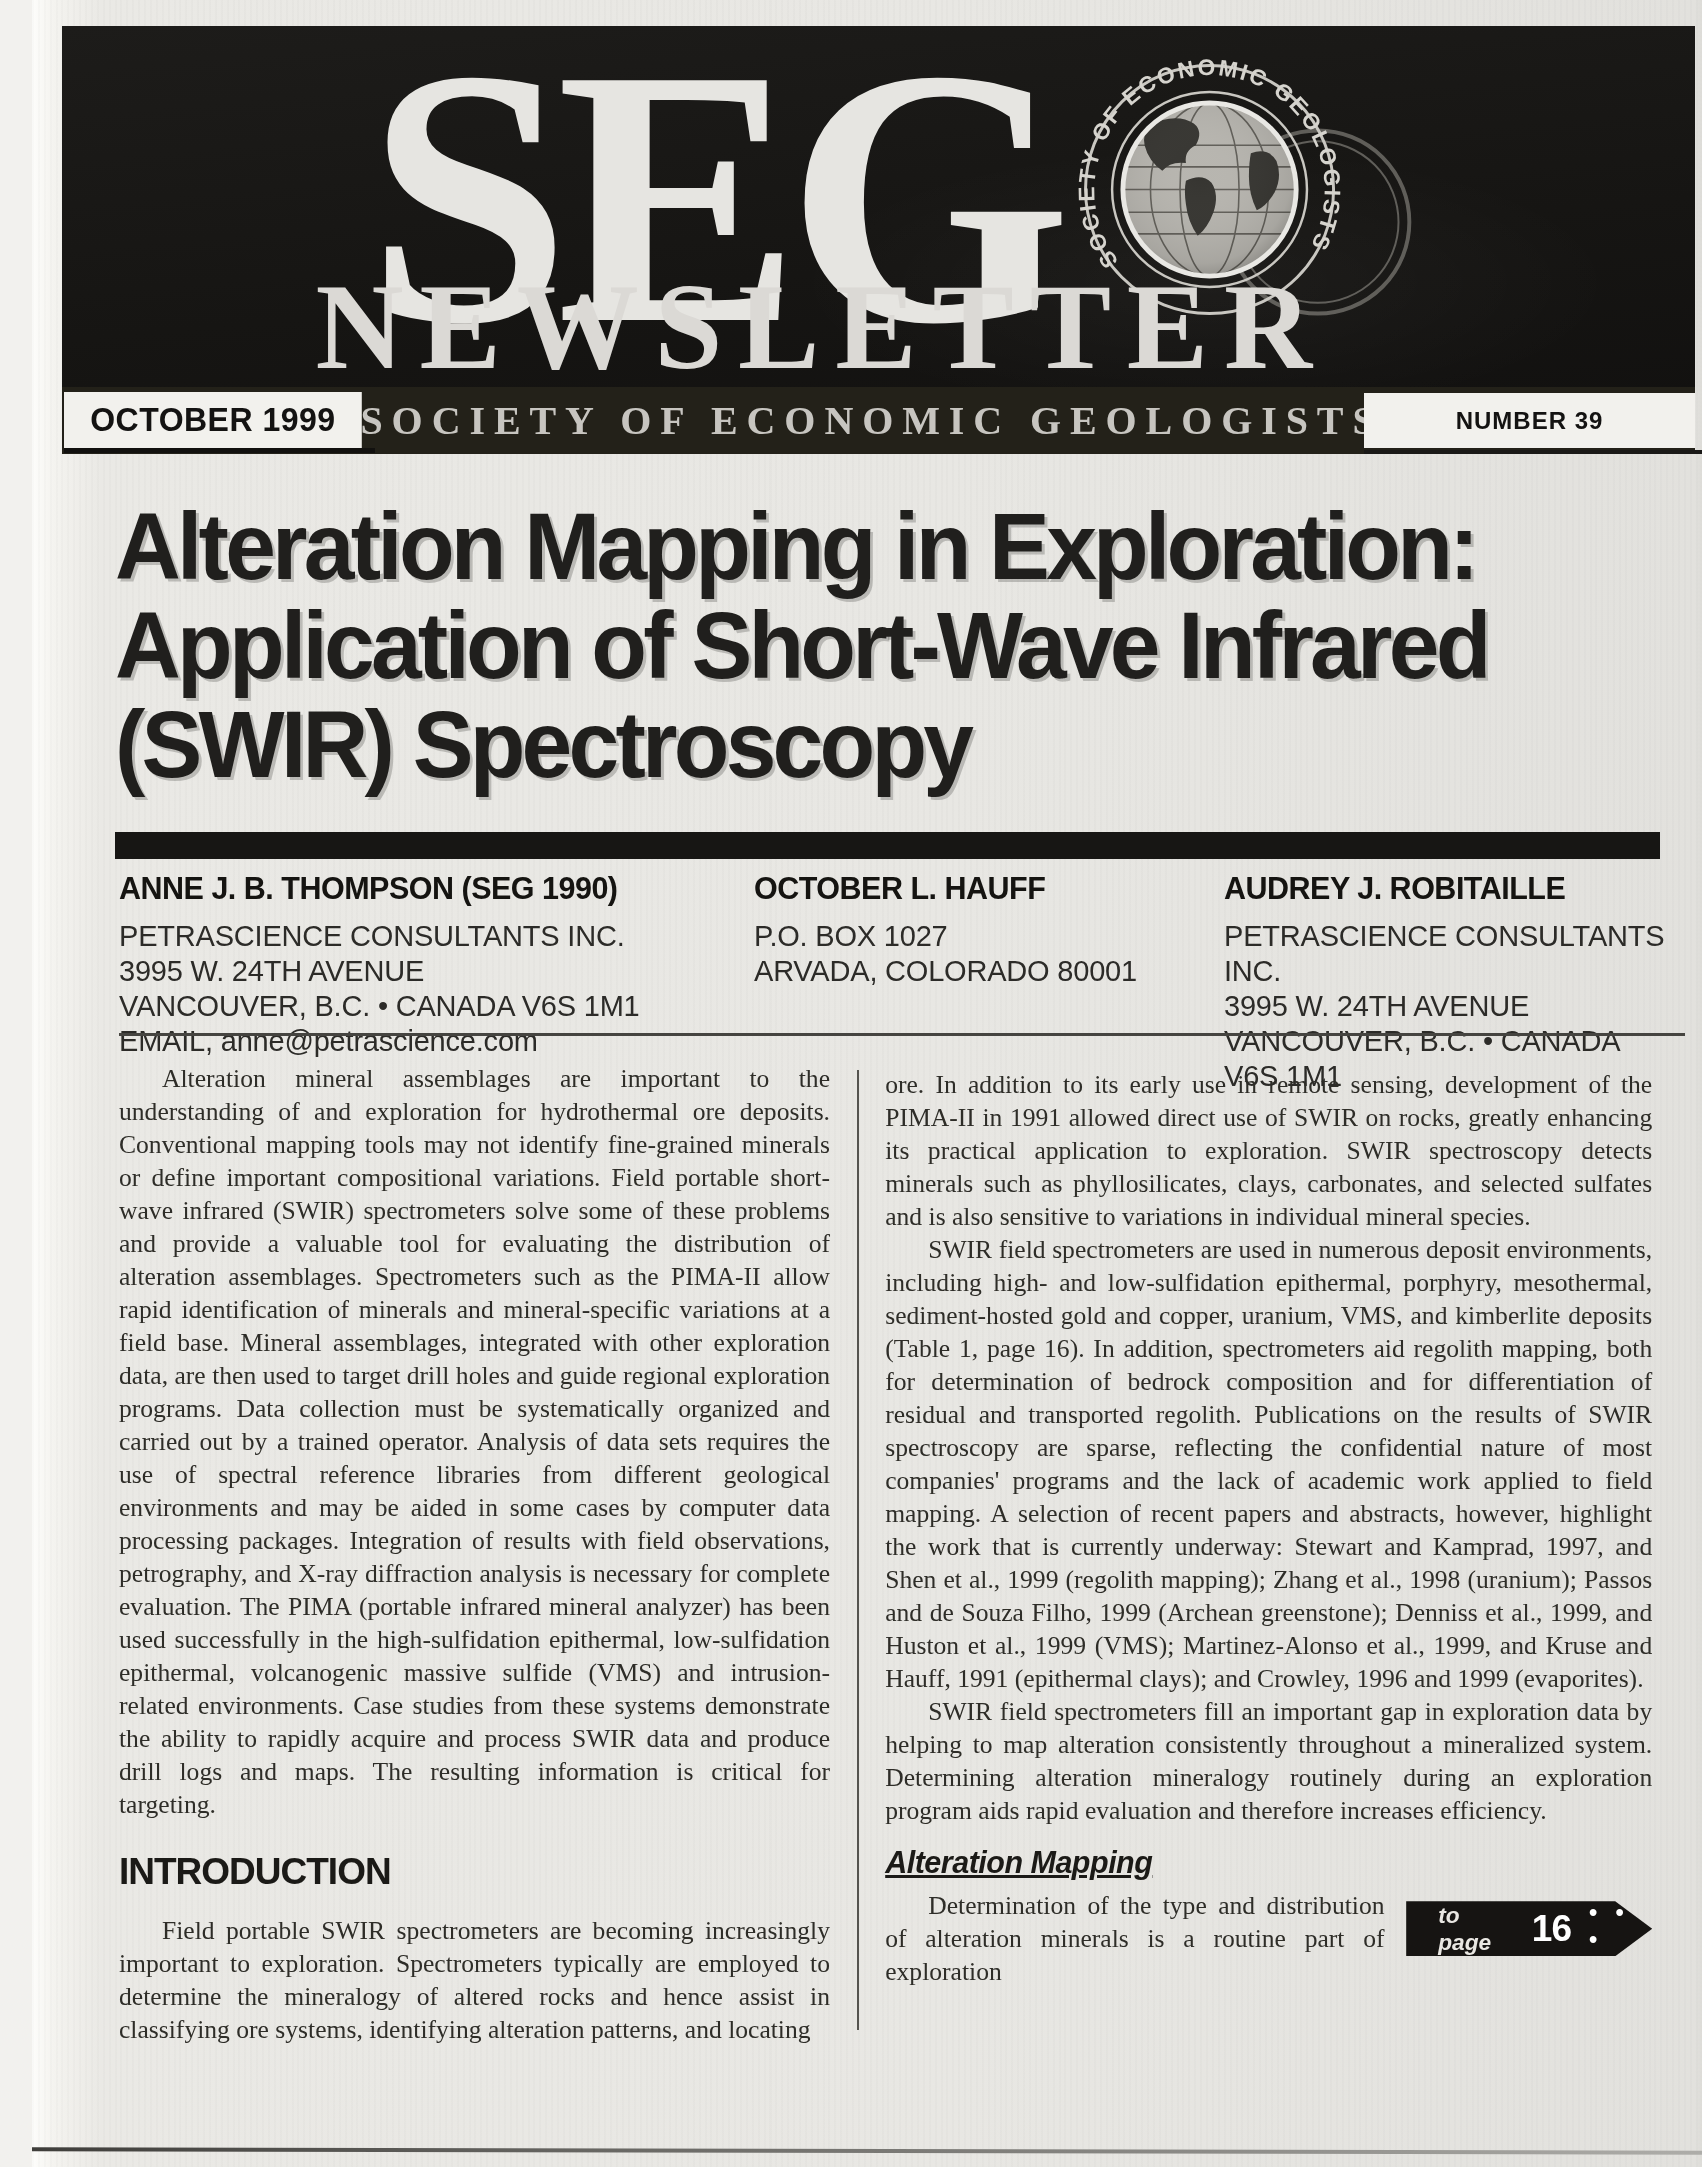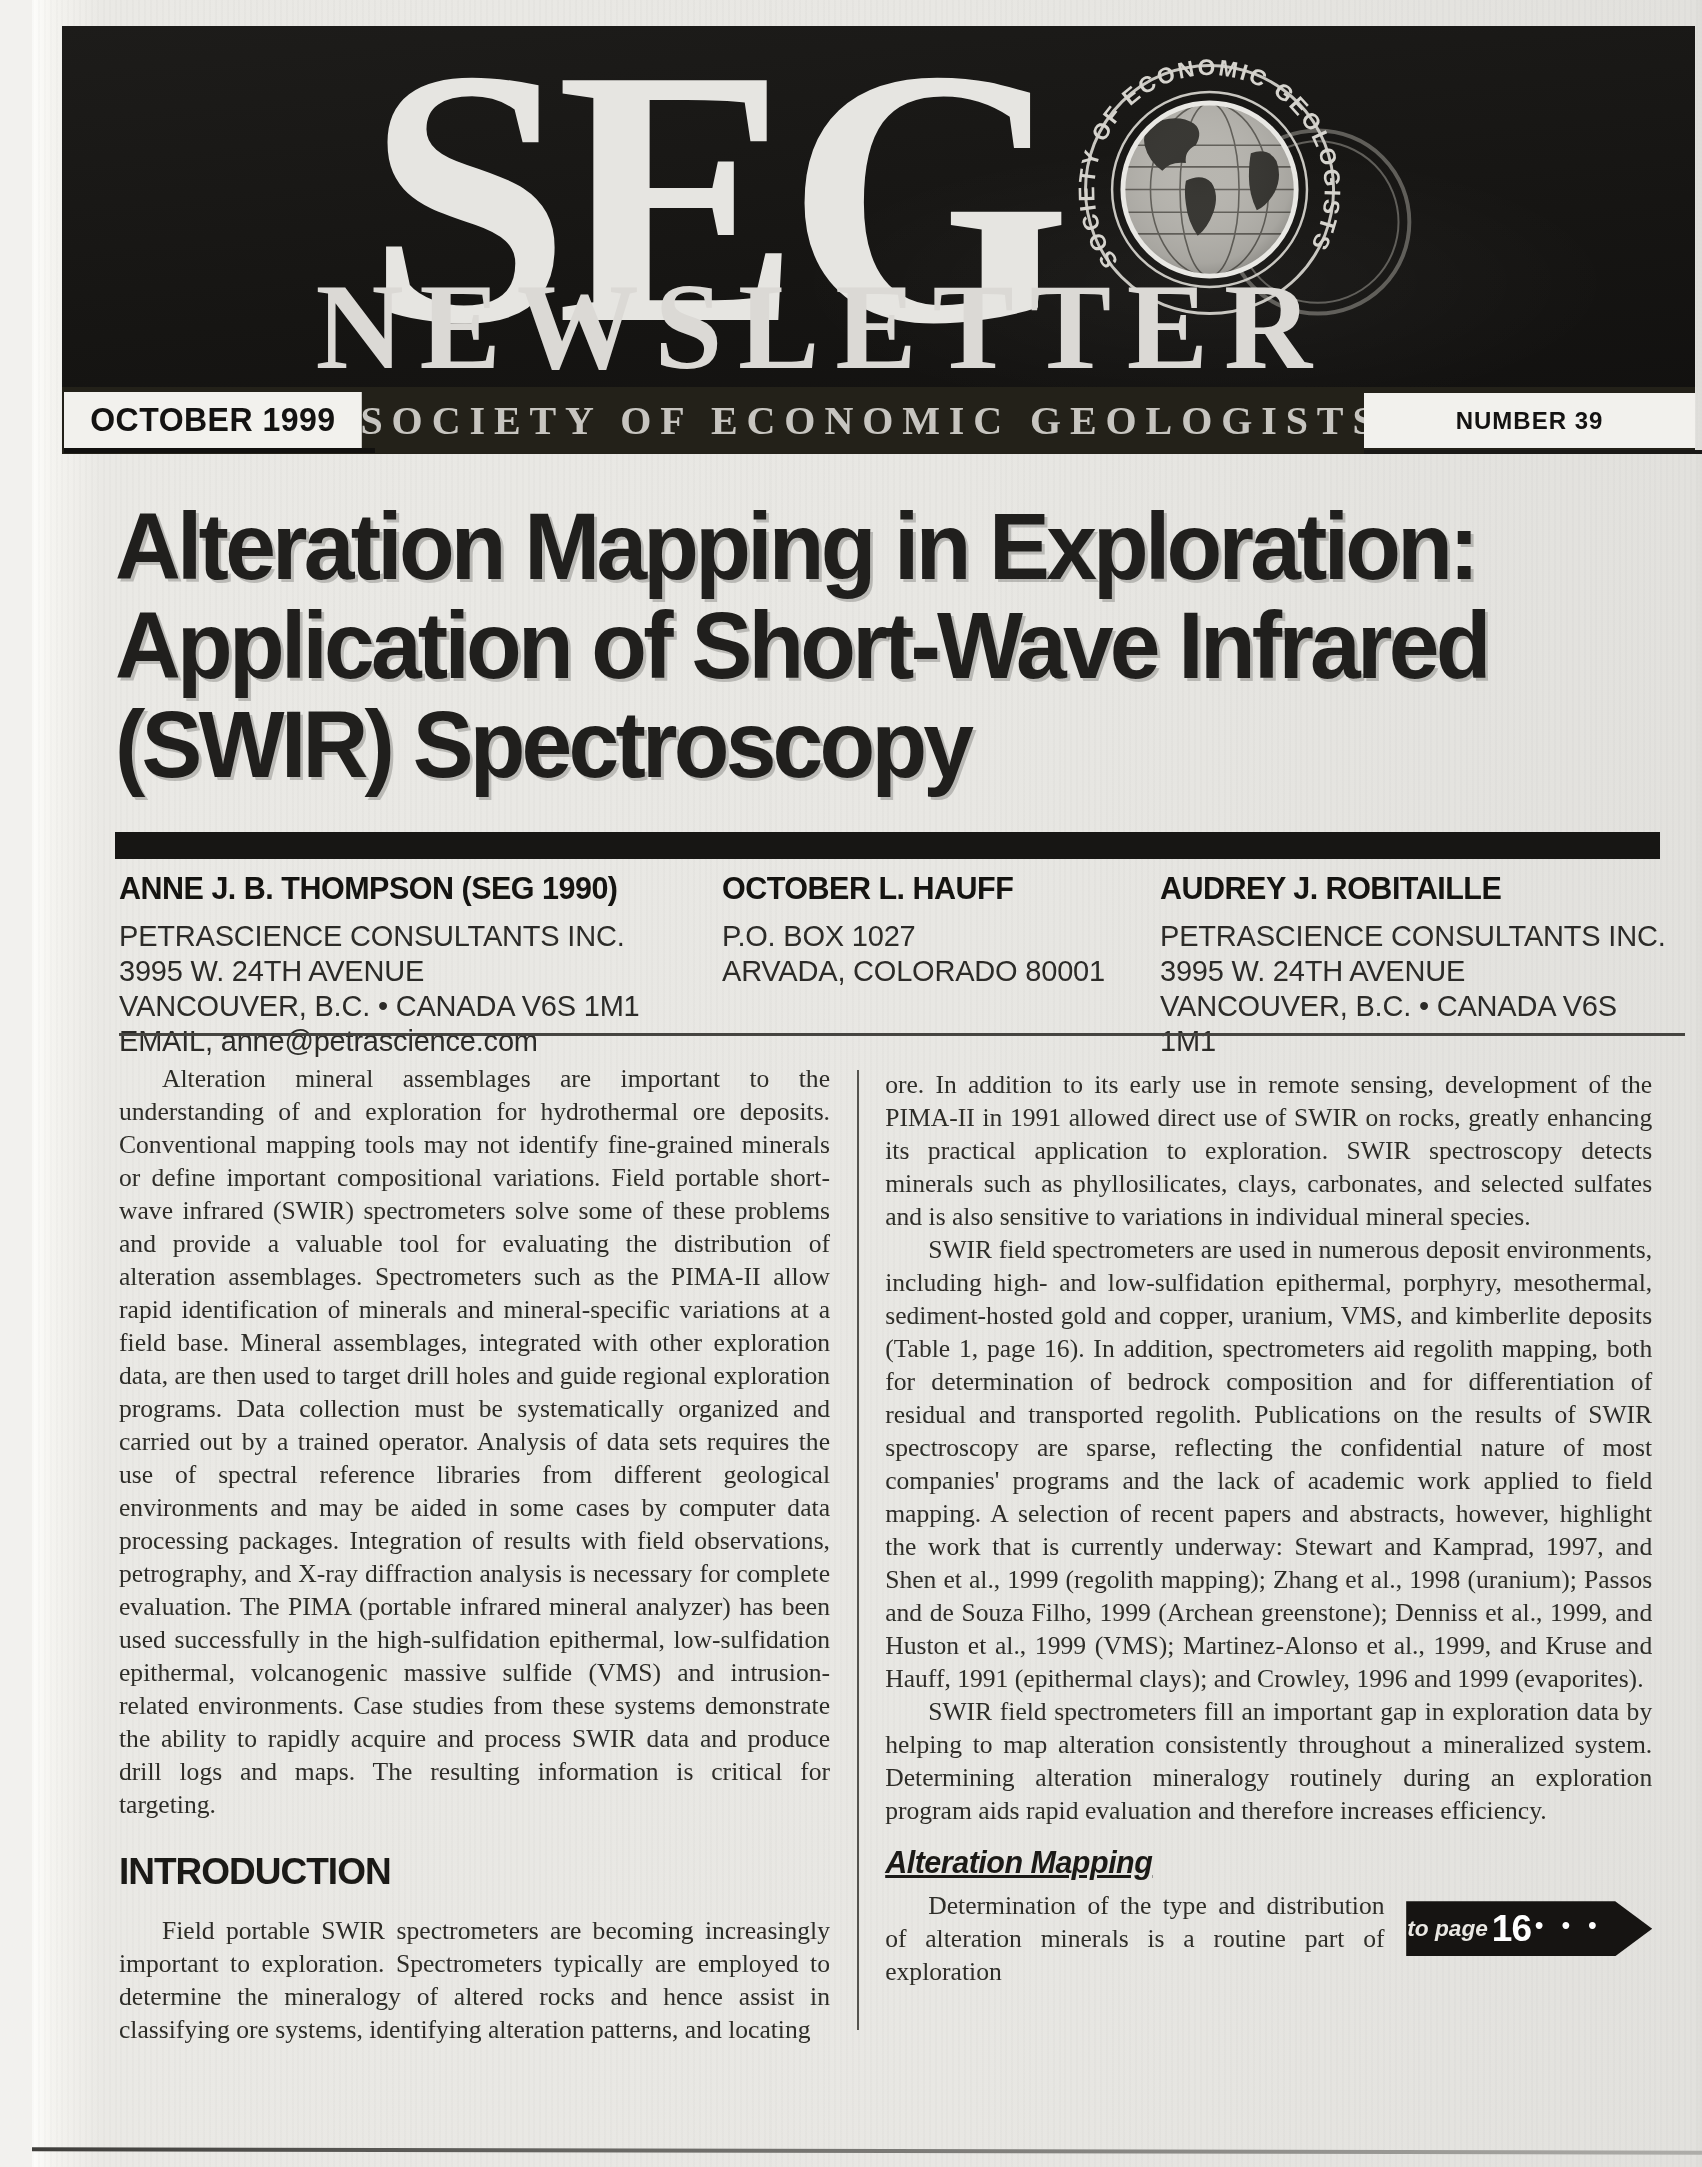--- a/index.html
+++ b/index.html
@@ -61,21 +61,21 @@
     position:absolute;left:83px;top:497px;
     font-weight:bold;font-size:94px;line-height:99px;letter-spacing:-3.9px;
     color:#201f1d;transform:scaleX(0.97);transform-origin:left top;
     text-shadow:3px 3px 0 rgba(70,68,64,0.28);
     white-space:nowrap;
   }
   .title-bar{position:absolute;left:83px;top:832px;width:1545px;height:26.6px;background:#171614;}
   
   .authors{
     position:absolute;left:87px;top:871px;width:1556px;
-    display:grid;grid-template-columns:603px 438px auto;
+    display:grid;grid-template-columns:603px 438px auto;gap:32px;
   }
   .author-name{font-size:30.5px;font-weight:bold;letter-spacing:-0.5px;color:#151411;white-space:nowrap;}
   .author-lines{margin-top:12.8px;font-size:29px;line-height:35px;color:#2c2b28;letter-spacing:-0.2px;}
   .authors-rule{position:absolute;left:87px;top:1033px;width:1566px;height:3px;background:#454440;}
   
   .body-wrap{position:absolute;left:87px;top:1062px;width:1534px;display:flex;}
   .col-left{width:711px;}
   .v-divider{width:2px;height:960px;background:#55544f;margin:7.9px 26.6px 0 26.6px;flex:none;}
   .col-right{width:767px;padding-top:5.9px;}
   .h-section{
@@ -91,21 +91,21 @@
   .body-text{
     font-family:"Liberation Serif","DejaVu Serif",serif;
     font-size:25.6px;line-height:33px;color:#2e2d28;text-align:justify;margin:0;
   }
   .indent{text-indent:43px;}
   
   .jump-badge{
     float:right;width:246px;height:55px;margin:11.8px 0 5.9px 21.7px;
     background:#161412;color:#f0efeb;
     clip-path:polygon(0 0,209px 0,246px 27.6px,209px 55px,0 55px);
-    display:flex;align-items:center;padding-left:1px;box-sizing:border-box;gap:4px;
+    display:flex;align-items:center;padding-left:32px;box-sizing:border-box;gap:18px;
   }
   .jump-label{font-style:italic;font-weight:bold;font-size:22.7px;color:#e9e7e2;}
   .jump-page{font-weight:bold;font-size:37px;color:#ffffff;letter-spacing:-1px;}
   .jump-dots{font-weight:bold;font-size:23.6px;letter-spacing:5.9px;color:#fff;padding-bottom:5.9px;}
   .final-block{overflow:visible;}
 </style>
 </head>
 <body>
 
 <div class="page">

